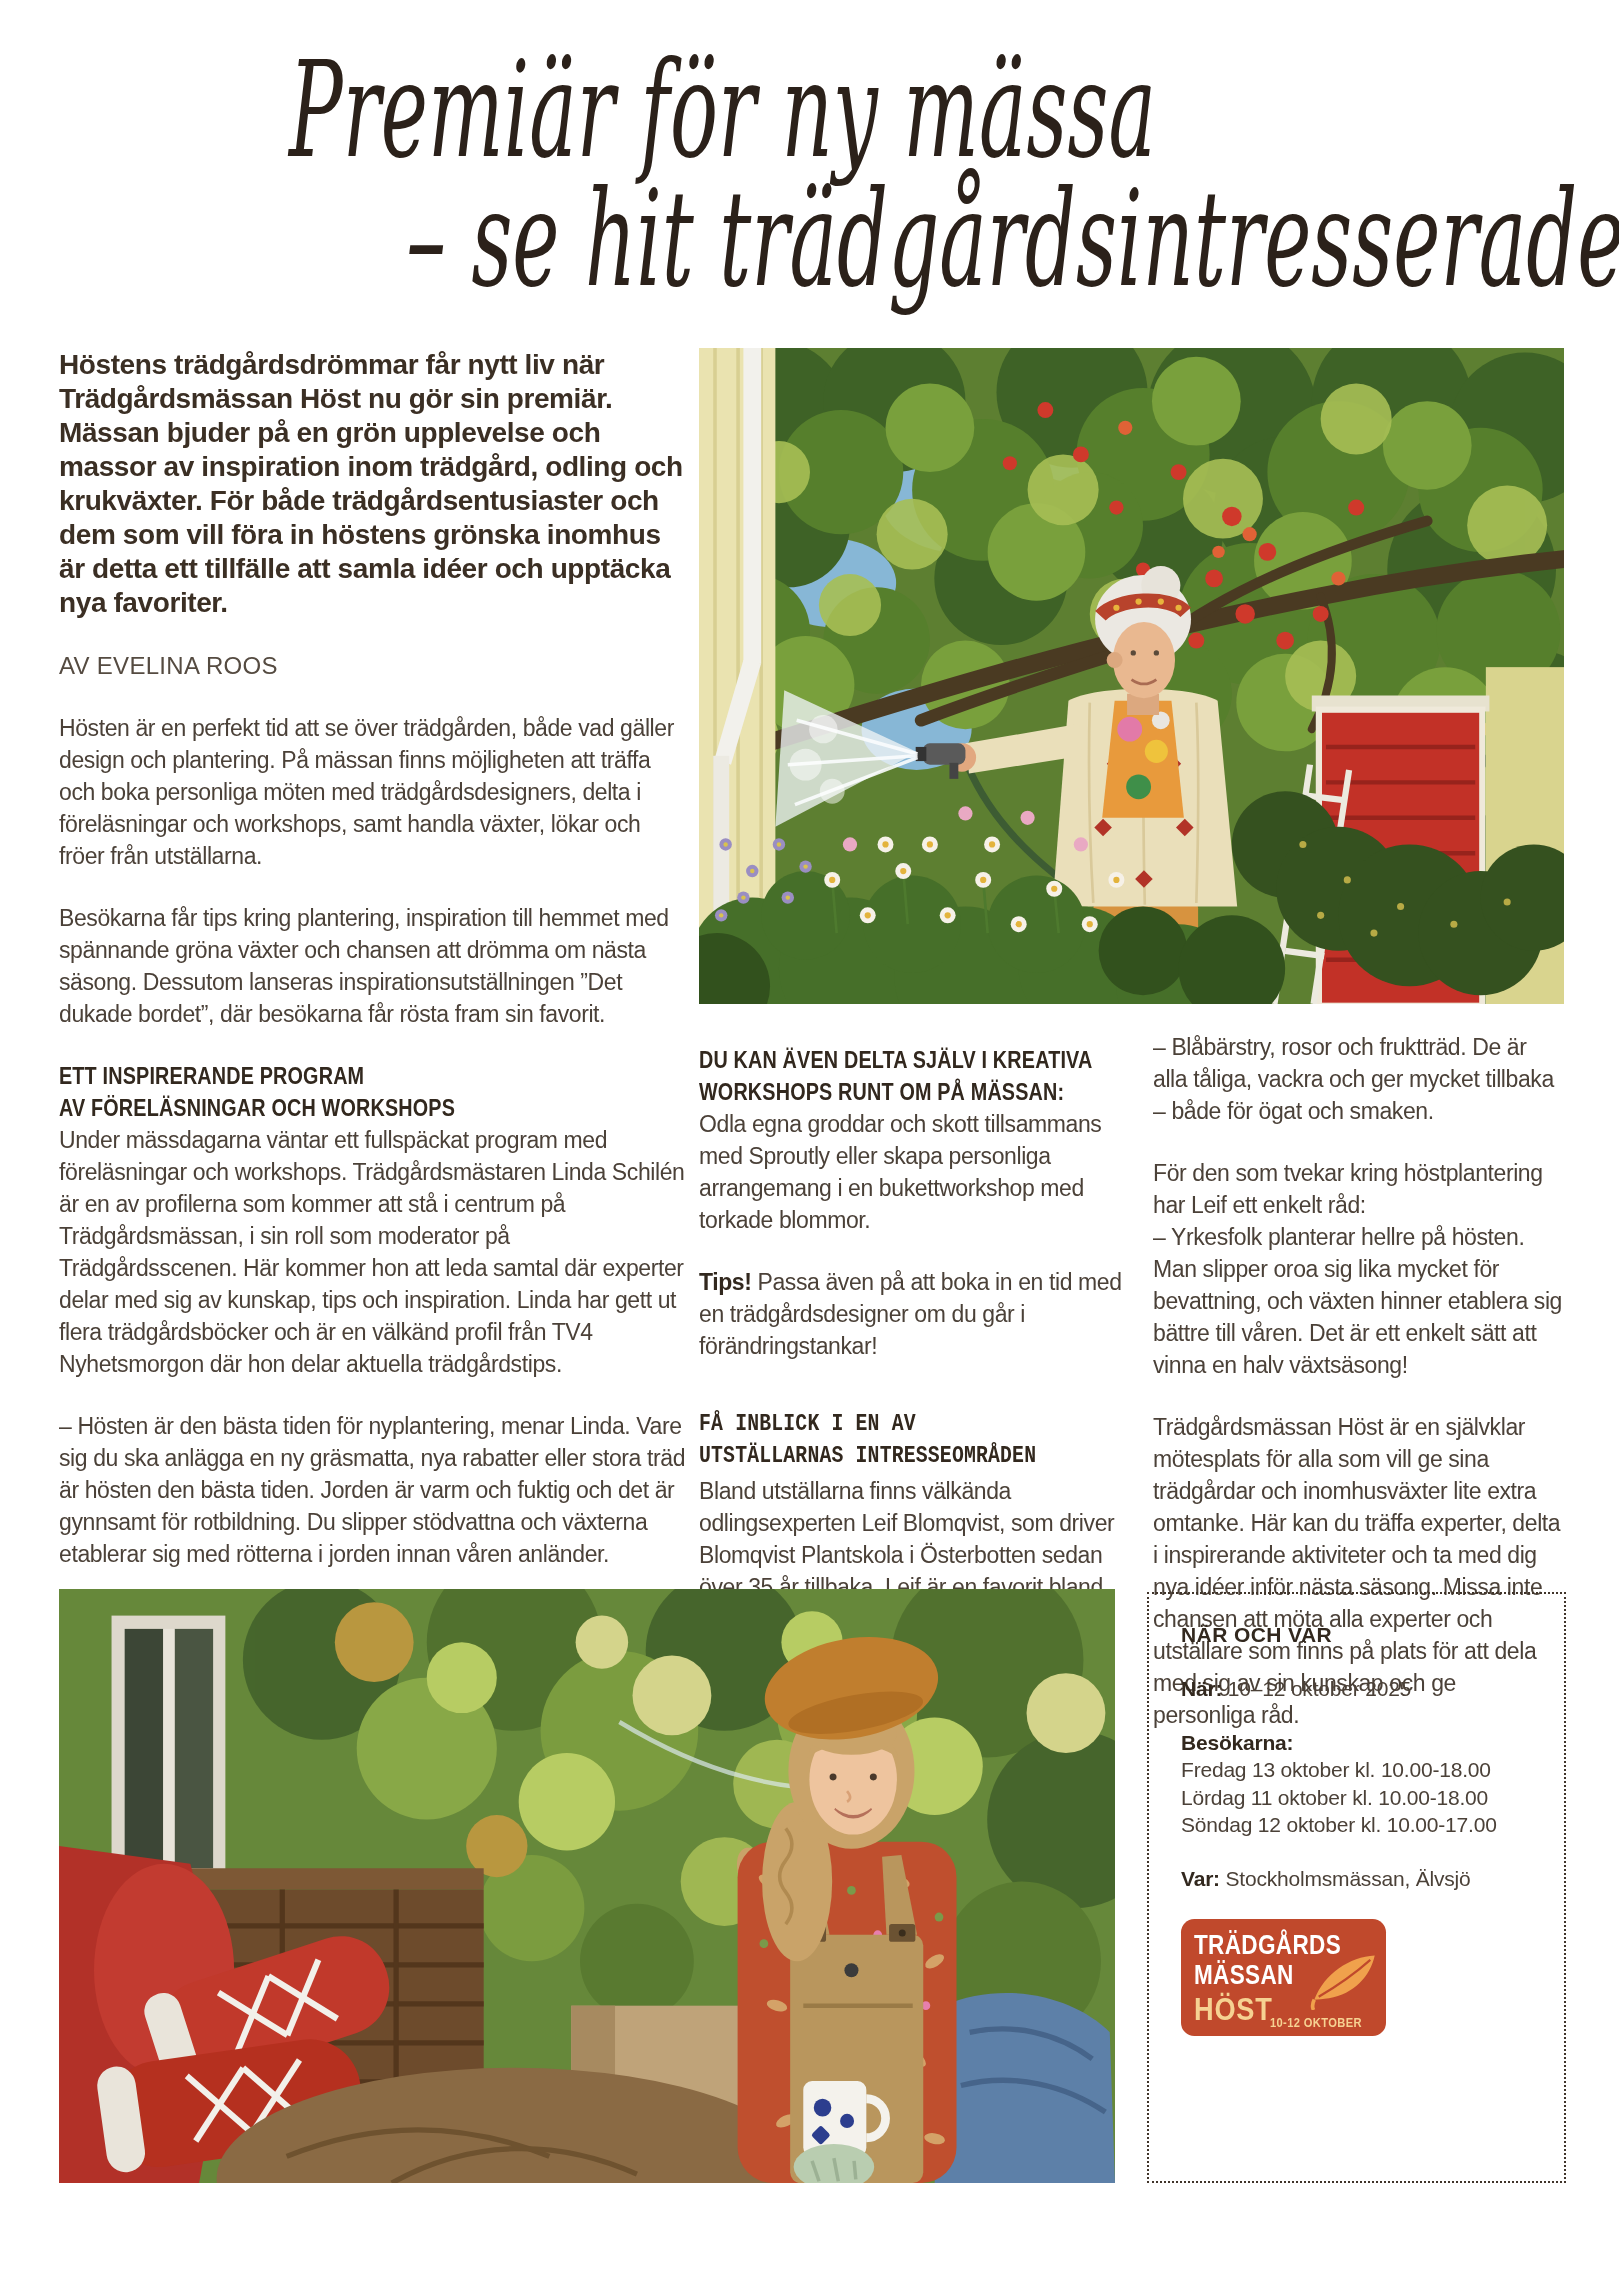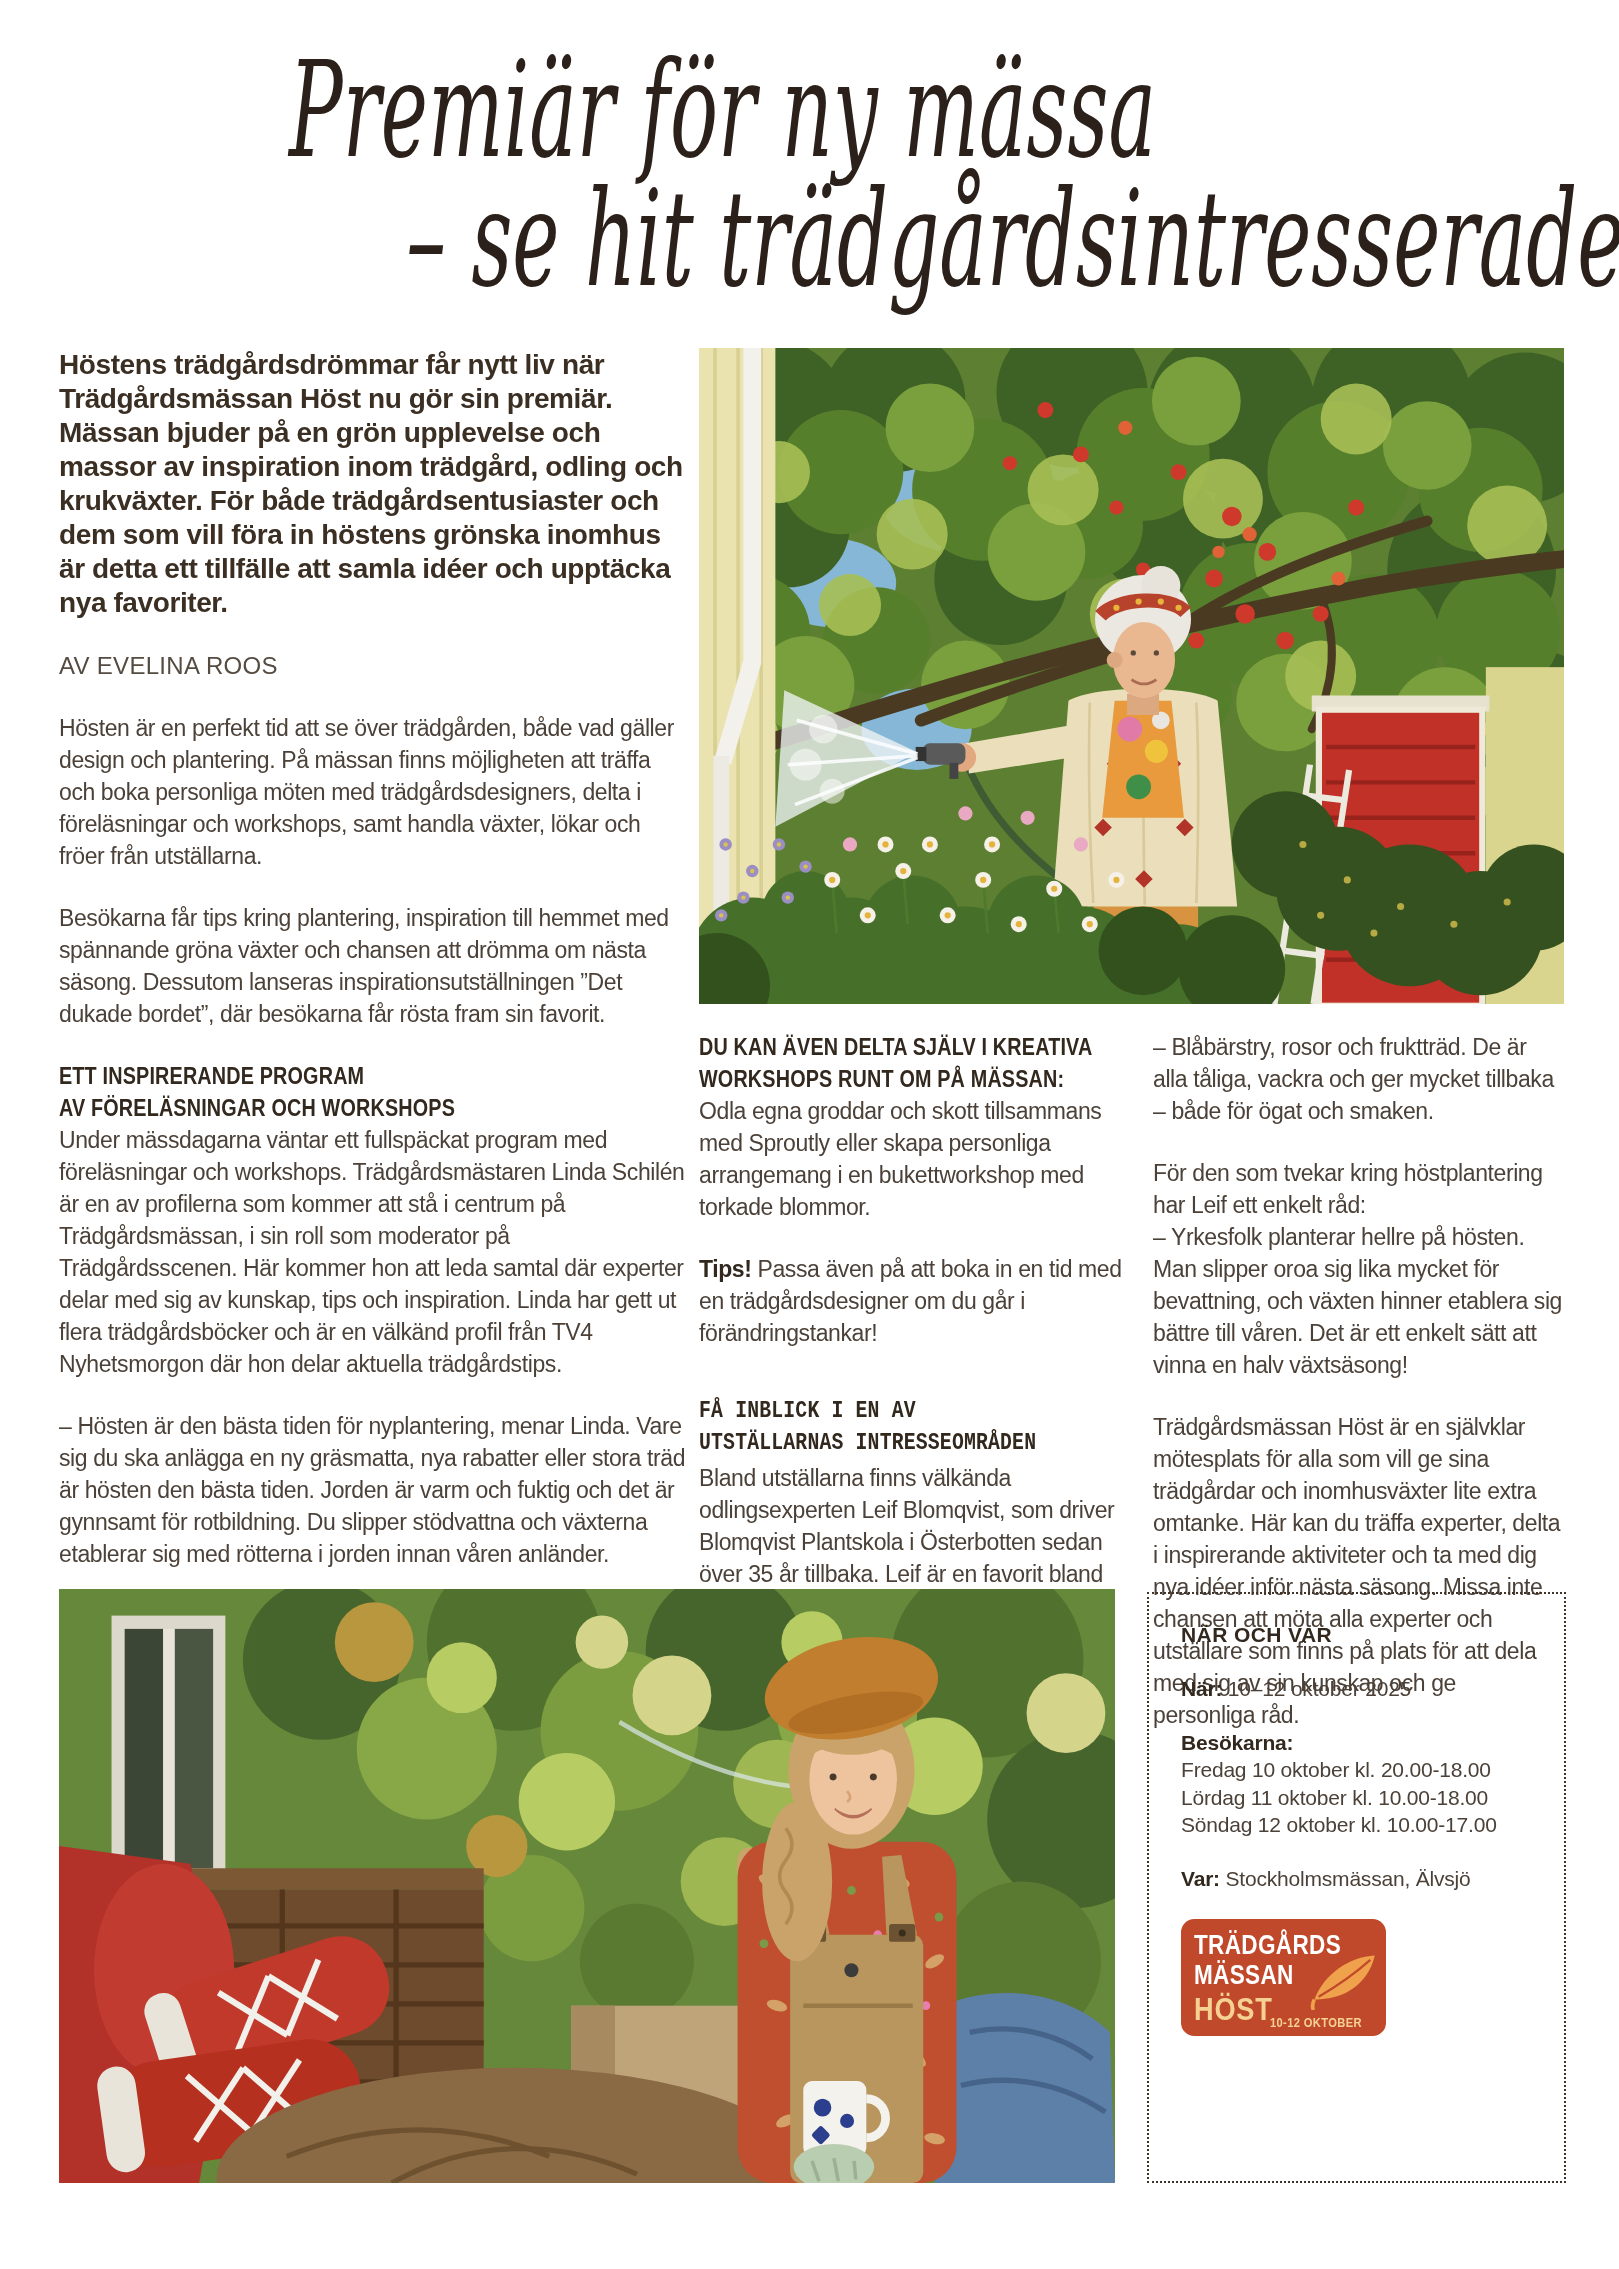--- a/index.html
+++ b/index.html
@@ -353,21 +353,21 @@
           <circle cx="50" cy="620" r="2.5"></circle>
           <circle cx="100" cy="620" r="2.5"></circle>
           <circle cx="25" cy="640" r="2.5"></circle>
           <circle cx="120" cy="585" r="2.5"></circle>
         </g>
     </g>
   </svg>
 </div>
 
 <div class="abs col" style="left:699px;top:1031px;width:427px;">
-  <p class="shead" style="margin-bottom:0;">
+  <p class="shead" style="margin-bottom:0;margin-top:13px;">
     <span class="cx">DU KAN ÄVEN DELTA SJÄLV I KREATIVA</span><br>
     <span class="cx">WORKSHOPS RUNT OM PÅ MÄSSAN:</span>
   </p>
   <p>Odla egna groddar och skott tillsammans med Sproutly eller skapa personliga arrangemang i en bukettworkshop med torkade blommor.</p>
   <p><strong class="lead">Tips!</strong> <span>Passa även på att boka in en tid med en trädgårdsdesigner om du går i förändringstankar!</span></p>
   <p class="shead" style="margin-top:46px;margin-bottom:3px;font-family:Liberation Mono, monospace;">
     <span class="cx">FÅ INBLICK I EN AV</span><br>
     <span class="cx">UTSTÄLLARNAS INTRESSEOMRÅDEN</span>
   </p>
   <p>Bland utställarna finns välkända odlingsexperten Leif Blomqvist, som driver Blomqvist Plantskola i Österbotten sedan över 35 år tillbaka. Leif är en favorit bland trädgårdsintresserade som söker tåliga träd, buskar och fruktväxter. När han får välja sina höstfavoriter tvekar han inte:</p>
@@ -529,21 +529,21 @@
         <line x1="908" y1="645" x2="910" y2="666"></line>
       </g>
   </svg>
 </div>
 
 <div class="abs infobox">
   <p class="ib-h">NÄR OCH VAR</p>
   <p class="row"><b>När:</b> <span>10–12 oktober 2025</span></p>
   <div class="row">
     <b>Besökarna:</b>
-    <div>Fredag 10 oktober kl. 20.00-18.00</div>
+    <div>Fredag 13 oktober kl. 10.00-18.00</div>
     <div>Lördag 11 oktober kl. 10.00-18.00</div>
     <div>Söndag 12 oktober kl. 10.00-17.00</div>
   </div>
   <p class="row"><b>Var:</b> <span>Stockholmsmässan, Älvsjö</span></p>
   <div class="logo">
     <span class="l1">TRÄDGÅRDS</span>
     <span class="l2">MÄSSAN</span>
     <span class="l3">HÖST</span>
     <span class="l4">10-12 OKTOBER</span>
     <svg viewBox="0 0 90 80">

